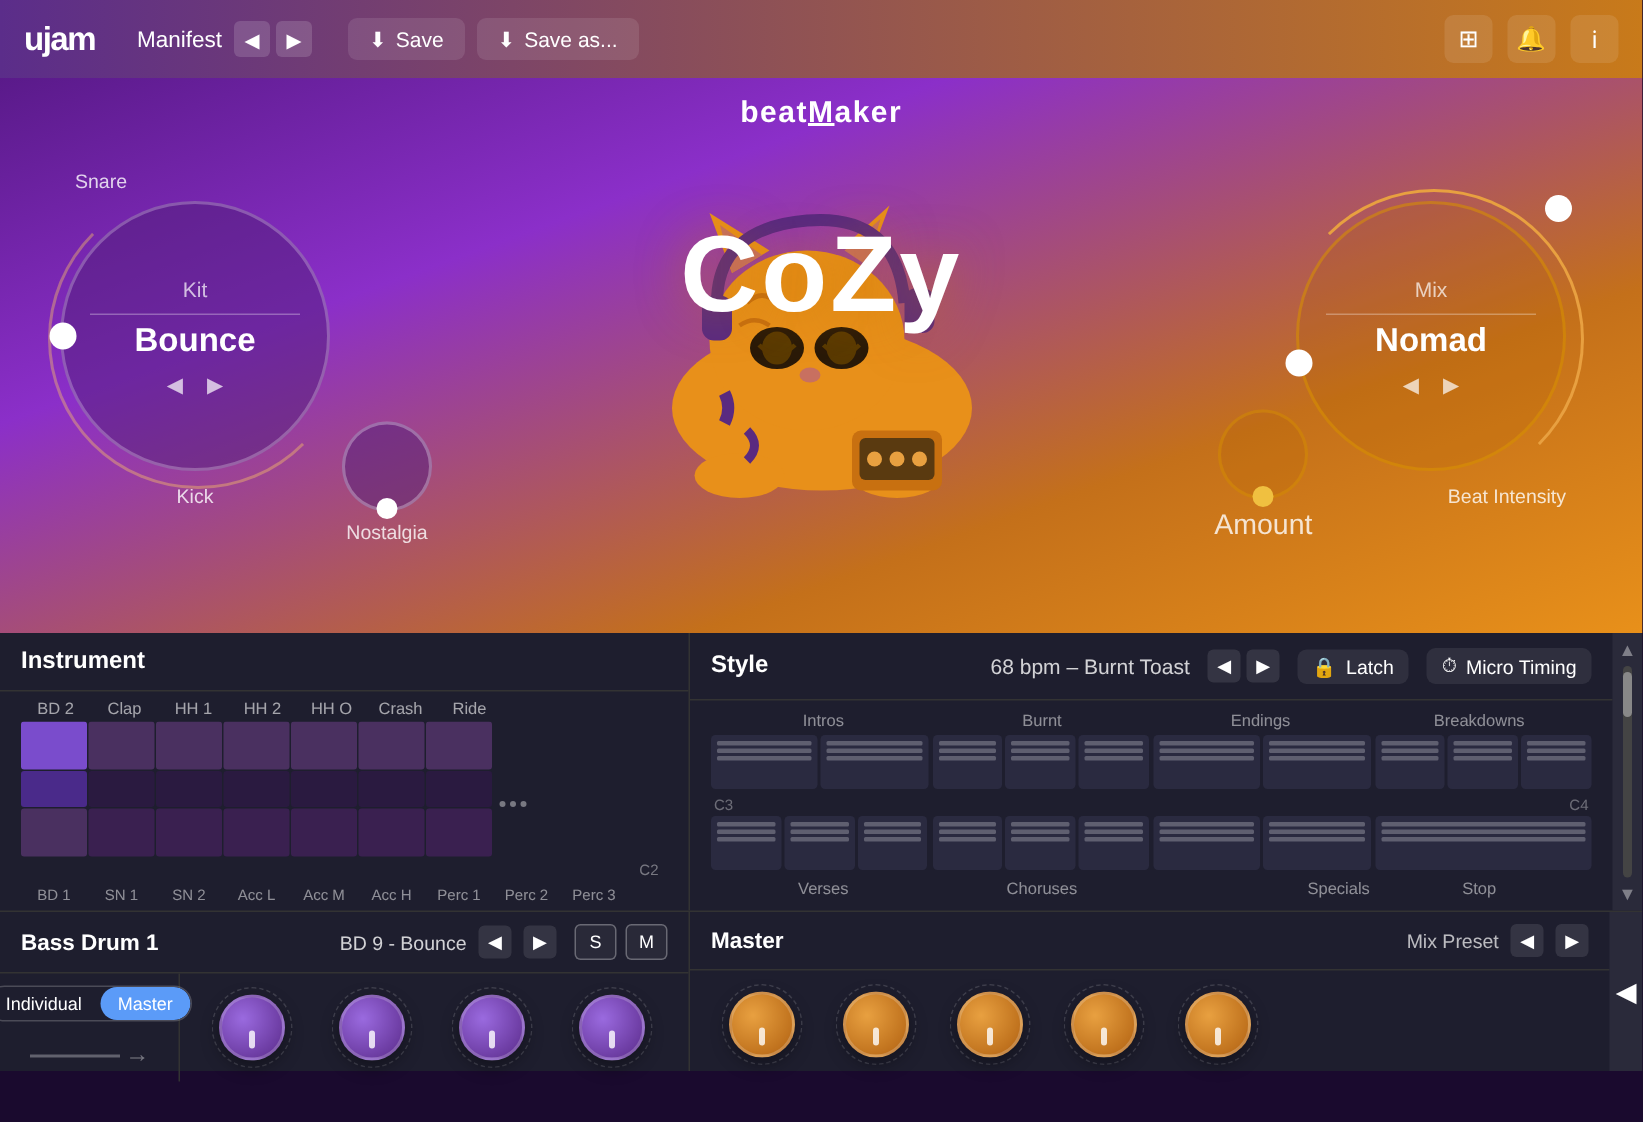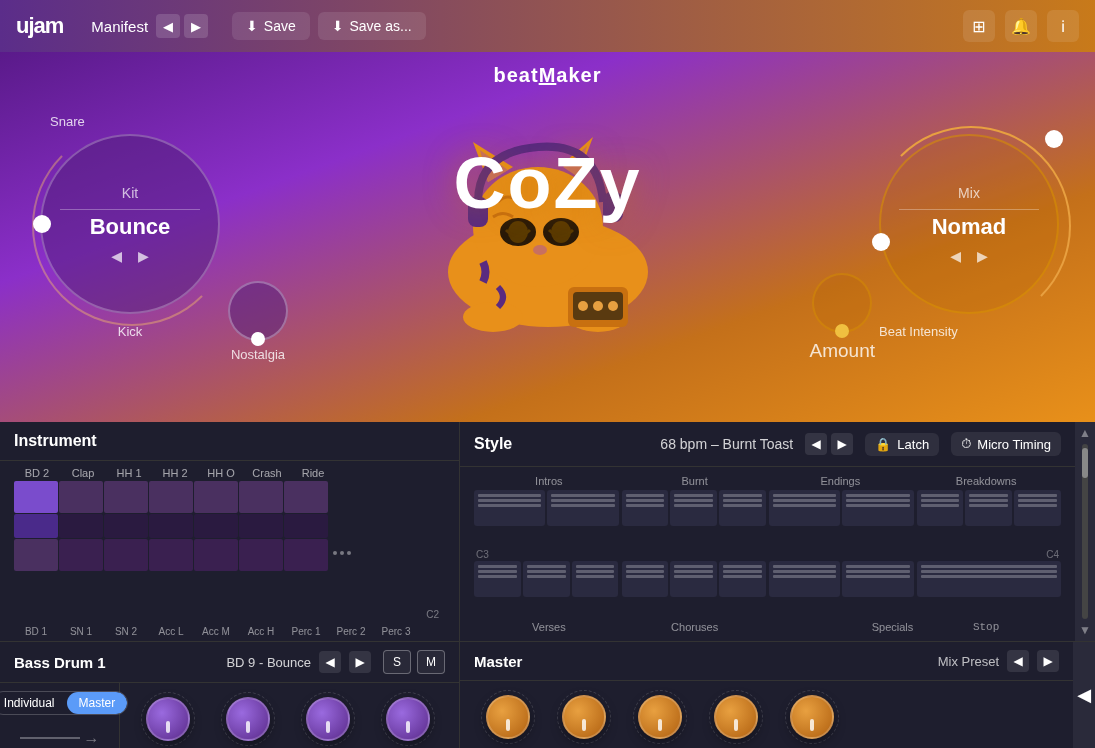--- a/index.html
+++ b/index.html
@@ -79,22 +79,22 @@
       display: flex; align-items: center; justify-content: center;
     }
     #cozy-text {
       position: absolute; left: 50%; transform: translateX(-50%); top: 50px;
       font-size: 72px; font-weight: 900; color: white; letter-spacing: 2px;
       text-shadow: 0 0 30px rgba(200,120,0,0.5);
     }
 
     
     #mix-section {
-      position: absolute; right: 36px; top: 50%; transform: translateY(-50%);
-      display: flex; flex-direction: column; align-items: flex-start;
+      position: absolute; right: 51px; top: 50%; transform: translateY(-50%);
+      display: flex; flex-direction: column; align-items: flex-end;
     }
     .mix-circular-control {
       width: 180px; height: 180px; border-radius: 50%;
       border: 2px solid rgba(220,150,0,0.5);
       background: rgba(180,100,0,0.2);
       display: flex; flex-direction: column; align-items: center; justify-content: center;
       position: relative;
     }
     .arc-indicator {
       position: absolute; top: -6px; right: -6px;
@@ -106,21 +106,21 @@
     }
 
     
     #amount-section {
       position: absolute; right: 220px; bottom: 60px;
       display: flex; flex-direction: column; align-items: center;
     }
 
     
     #bottom-panel {
-      background: #1e1e2e; height: 326px; display: flex; flex-direction: column;
+      background: #1e1e2e; height: 292px; display: flex; flex-direction: column;
     }
 
     
     #panel-top {
       display: flex; height: 220px; border-bottom: 1px solid #333;
     }
 
     
     #instrument-section {
       width: 460px; border-right: 1px solid #333; display: flex; flex-direction: column;
@@ -649,21 +649,21 @@
                   <div class="sml"></div>
                 </div>
             </div>
           </div>
         </div>
 
         <div style="display:flex;justify-content:space-between;padding:2px 2px 0;font-size:11px;color:rgba(255,255,255,0.5);">
           <span style="width:25%;text-align:center;">Verses</span>
           <span style="width:25%;text-align:center;">Choruses</span>
           <span style="width:25%;text-align:right;">Specials</span>
-          <span style="width:25%;text-align:center;font-family:Liberation Mono, monospace;">Stop</span>
+          <span style="width:25%;text-align:center;">Stop</span>
         </div>
       </div>
     </div>
 
     <div id="panel-scroll">
       <button class="scroll-arrow">▲</button>
       <div class="scroll-track">
         <div class="scroll-thumb"></div>
       </div>
       <button class="scroll-arrow">▼</button>

